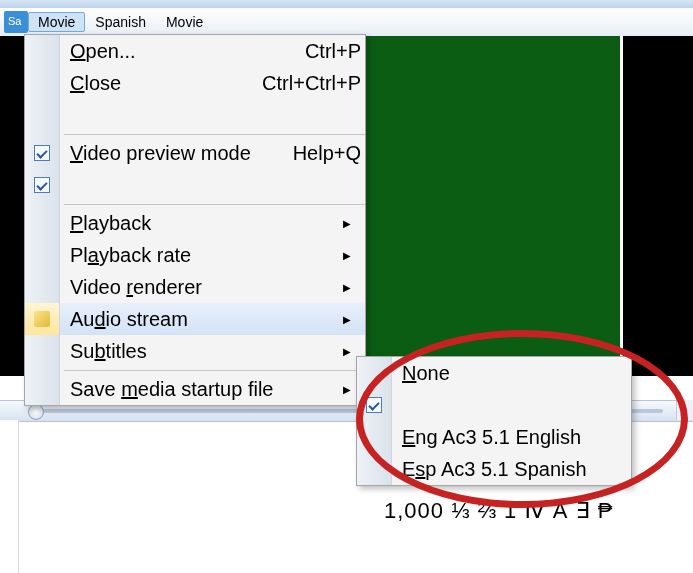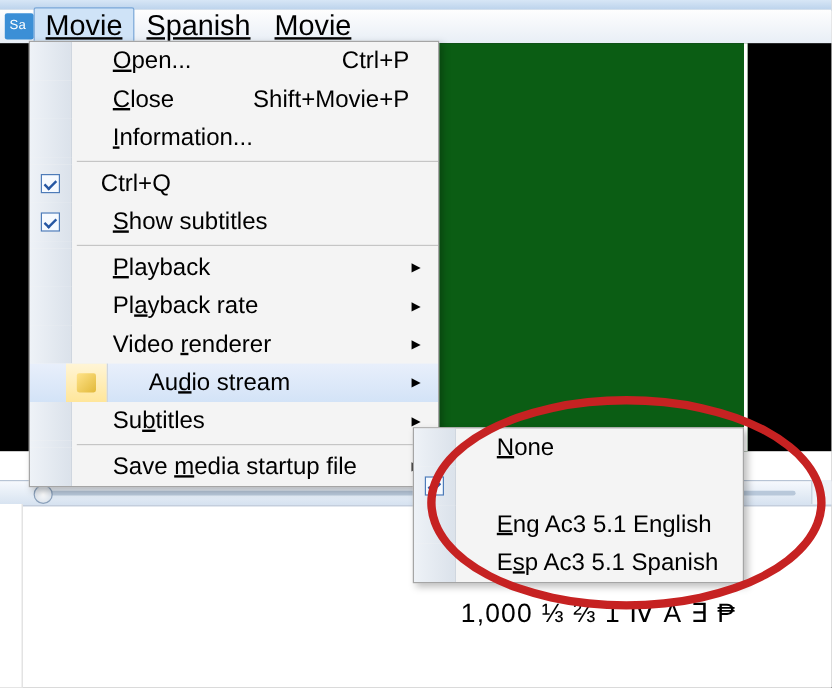--- a/index.html
+++ b/index.html
@@ -47,22 +47,21 @@
   }
   .app-icon::after {
     content: 'Sa';
     font-size: 11px;
     color: #fff;
     position: absolute;
     top: 4px; left: 4px;
   }
   .menu-item {
     padding: 2px 10px;
-    font-size: 24px;
-    text-decoration: underline;
+    font-size: 14px;
     cursor: default;
   }
   .menu-item.active {
     background: #cfe3f7;
     border: 1px solid #7aa7d7;
     border-radius: 2px;
     padding: 1px 9px;
   }
   .video-bg {
     position: absolute;
@@ -113,58 +112,56 @@
     box-shadow: 3px 3px 6px rgba(0,0,0,0.25);
     font-size: 20px;
   }
   #movie-menu {
     top: 34px;
     left: 24px;
     width: 340px;
   }
   #audio-submenu {
     top: 356px;
-    left: 344px;
+    left: 356px;
     width: 274px;
   }
   .row {
     position: relative;
     display: flex;
     align-items: center;
     height: 32px;
     cursor: default;
-    gap: 24px;
   }
   .row .gutter {
     width: 34px;
     height: 100%;
     flex-shrink: 0;
     background: linear-gradient(to right,#eef2f7,#dbe2eb);
     border-right: 1px solid #cfd6df;
     display: flex;
     align-items: center;
     justify-content: center;
   }
   .row .label {
     padding-left: 10px;
     flex: 1;
     white-space: nowrap;
   }
   .row .shortcut {
-    padding-right: 24px;
+    padding-right: 4px;
     white-space: nowrap;
   }
   .row .arrow {
     width: 16px;
     padding-right: 6px;
     font-size: 10px;
   }
   .row.highlight {
     background: linear-gradient(#e8effb,#d3e3f7);
-    padding-left: 30px;
   }
   .row.highlight .gutter {
     background: linear-gradient(#fff5d6,#ffe69a);
   }
   .sep {
     height: 6px;
     position: relative;
     display: flex;
   }
   .sep .gutter {
@@ -281,43 +278,42 @@
   <div id="movie-menu" class="menu-panel">
 
     <div class="row">
       <span class="gutter"></span>
       <span class="label"><span class="u">O</span>pen...</span>
       <span class="shortcut">Ctrl+P</span>
     </div>
     <div class="row">
       <span class="gutter"></span>
       <span class="label"><span class="u">C</span>lose</span>
-      <span class="shortcut">Shift+Movie+P</span>
-    </div>
-    <div class="row">
-      <span class="gutter"></span>
-      <span class="label"><span class="u">I</span>nformation...</span>
+      <span class="shortcut">Ctrl+Ctrl+P</span>
+    </div>
+    <div class="row">
+      <span class="gutter"></span>
     </div>
 
     <div class="sep">
         <span class="gutter"></span>
         <span class="line"></span>
       </div>
 
     <div class="row">
       <span class="gutter">
           <span class="chk checked"></span>
         </span>
-      <span class="shortcut">Ctrl+Q</span>
+      <span class="label"><span class="u">V</span>ideo preview mode</span>
+      <span class="shortcut">Help+Q</span>
     </div>
     <div class="row">
       <span class="gutter">
           <span class="chk checked"></span>
         </span>
-      <span class="label"><span class="u">S</span>how subtitles</span>
     </div>
 
     <div class="sep">
         <span class="gutter"></span>
         <span class="line"></span>
       </div>
 
     <div class="row">
       <span class="gutter"></span>
       <span class="label"><span class="u">P</span>layback</span>

